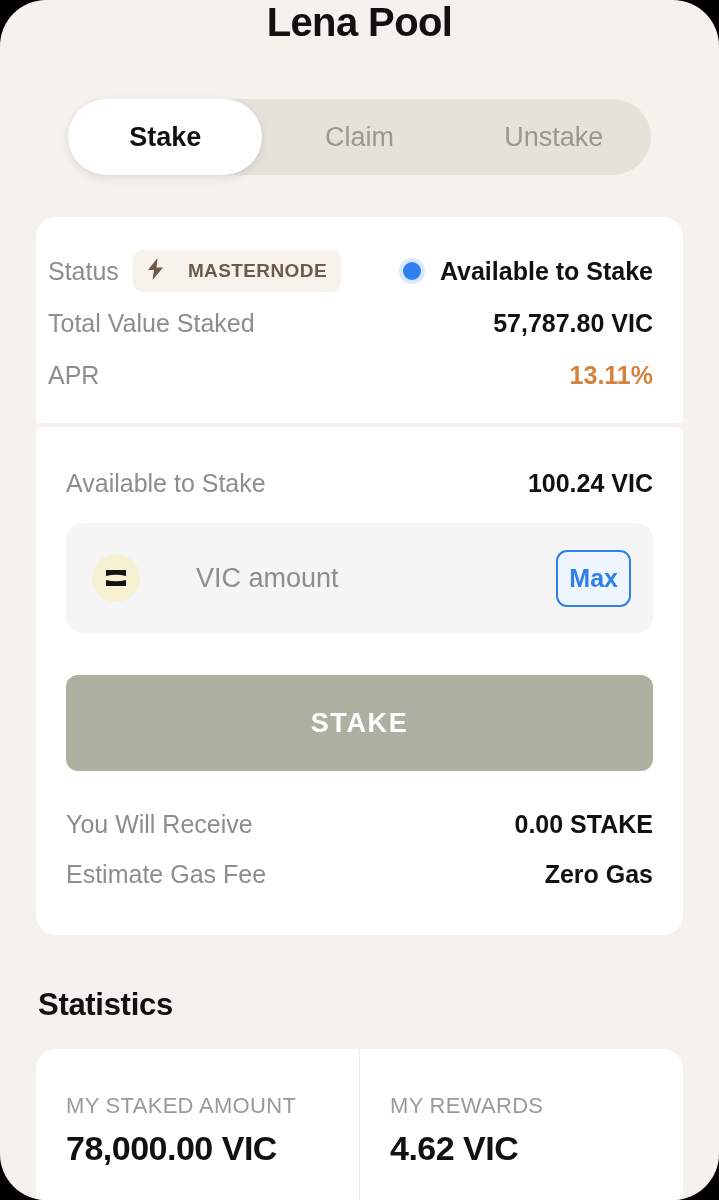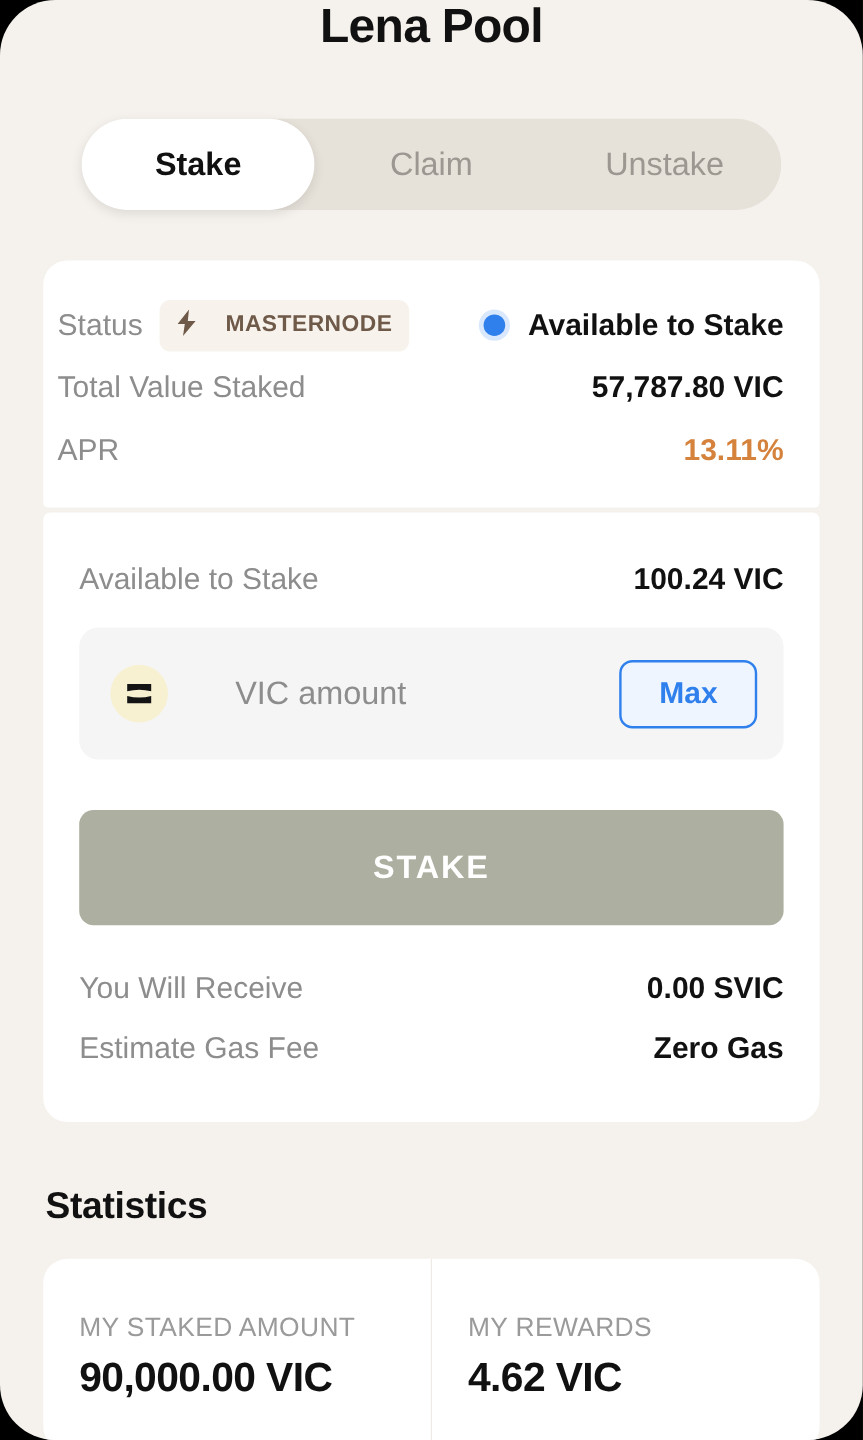--- a/index.html
+++ b/index.html
@@ -187,21 +187,21 @@
   .amount-input::placeholder { color: #8d8d8d; }
   .max-button {
     flex: none;
     border: 2px solid #2f80ed;
     background: #eef5fe;
     color: #2f80ed;
     font-family: "Liberation Sans", sans-serif;
     font-size: 25px;
     font-weight: 700;
     border-radius: 11px;
-    padding: 12px 31px;
+    padding: 12px 11px;
     cursor: pointer;
   }
 
   
   .stake-button {
     display: block;
     width: 100%;
     margin-top: 42px;
     height: 96px;
     border: none;
@@ -321,38 +321,38 @@
         </span>
         <input class="amount-input" type="text" placeholder="VIC amount" style="">
         <button class="max-button">Max</button>
       </div>
 
       <button class="stake-button">STAKE</button>
 
       <div class="summary">
         <div class="row">
           <span class="row-label">You Will Receive</span>
-          <span class="row-value">0.00 SVIC</span>
+          <span class="row-value">0.00 STAKE</span>
         </div>
         <div class="row">
           <span class="row-label">Estimate Gas Fee</span>
           <span class="row-value">Zero Gas</span>
         </div>
       </div>
 
     </div>
 
   </div>
 
   <div class="stats-section">
     <h2 class="stats-title">Statistics</h2>
     <div class="stats-cards">
       <div class="stat-cell">
         <div class="stat-label">MY STAKED AMOUNT</div>
-        <div class="stat-value">90,000.00 VIC</div>
+        <div class="stat-value">78,000.00 VIC</div>
       </div>
       <div class="stat-cell">
         <div class="stat-label">MY REWARDS</div>
         <div class="stat-value">4.62 VIC</div>
       </div>
     </div>
   </div>
 
 </div>
 

